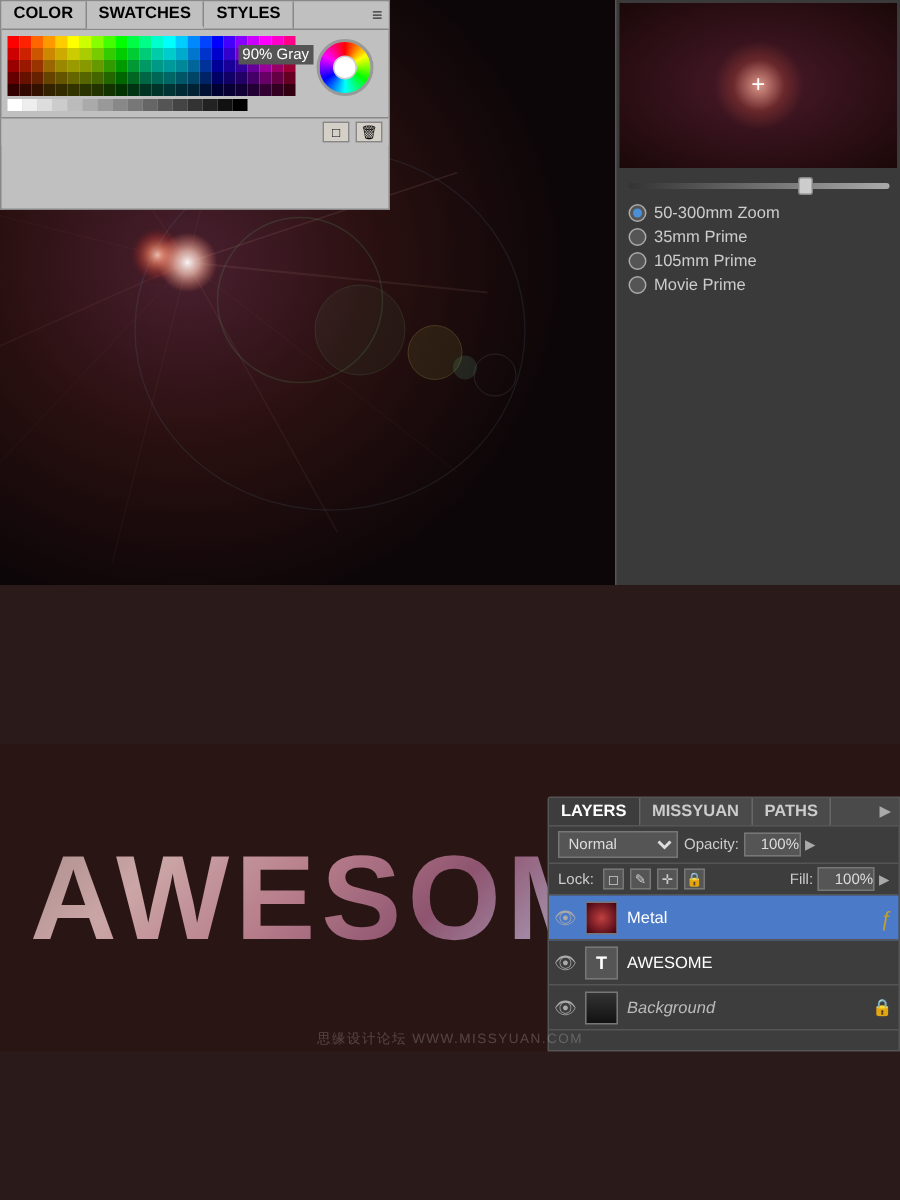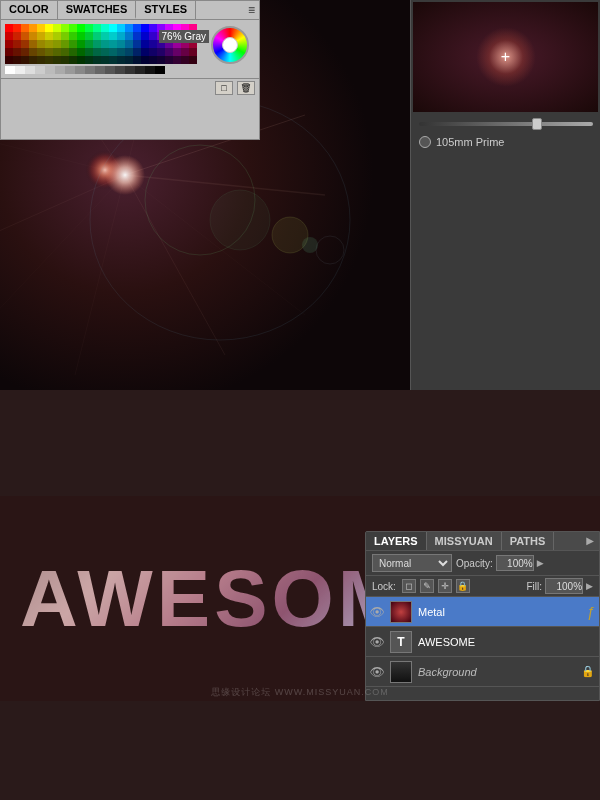--- a/index.html
+++ b/index.html
@@ -503,21 +503,21 @@
       <div class="color-tab active">SWATCHES</div>
       <div class="color-tab">STYLES</div>
       <div class="color-tab-icon">≡</div>
     </div>
     <div class="swatch-area">
 
       <div class="color-wheel-container">
         <div class="color-wheel"></div>
       </div>
 
-      <div class="gray-label">76% Gray</div>
+      <div class="gray-label">90% Gray</div>
 
       <div style="display:flex;flex-direction:column;gap:0;">
 
         <div style="display:flex;">
           <div class="swatch-cell" style="background:#ff0000"></div>
           <div class="swatch-cell" style="background:#ff2200"></div>
           <div class="swatch-cell" style="background:#ff6600"></div>
           <div class="swatch-cell" style="background:#ff9900"></div>
           <div class="swatch-cell" style="background:#ffcc00"></div>
           <div class="swatch-cell" style="background:#ffff00"></div>
@@ -680,22 +680,34 @@
       <div class="filter-preview-flare"></div>
       <div class="filter-preview-crosshair">+</div>
     </div>
     <div class="filter-settings">
       <div class="slider-container">
         <div class="slider-track">
           <div class="slider-thumb"></div>
         </div>
       </div>
       <div class="radio-option">
+        <div class="radio-btn selected"></div>
+        <span>50-300mm Zoom</span>
+      </div>
+      <div class="radio-option">
+        <div class="radio-btn"></div>
+        <span>35mm Prime</span>
+      </div>
+      <div class="radio-option">
         <div class="radio-btn"></div>
         <span>105mm Prime</span>
+      </div>
+      <div class="radio-option">
+        <div class="radio-btn"></div>
+        <span>Movie Prime</span>
       </div>
     </div>
   </div>
 
 </div>
 
 <div class="bottom-section">
   <div class="awesome-text">AWESOME</div>
 
   <div class="layers-panel">

